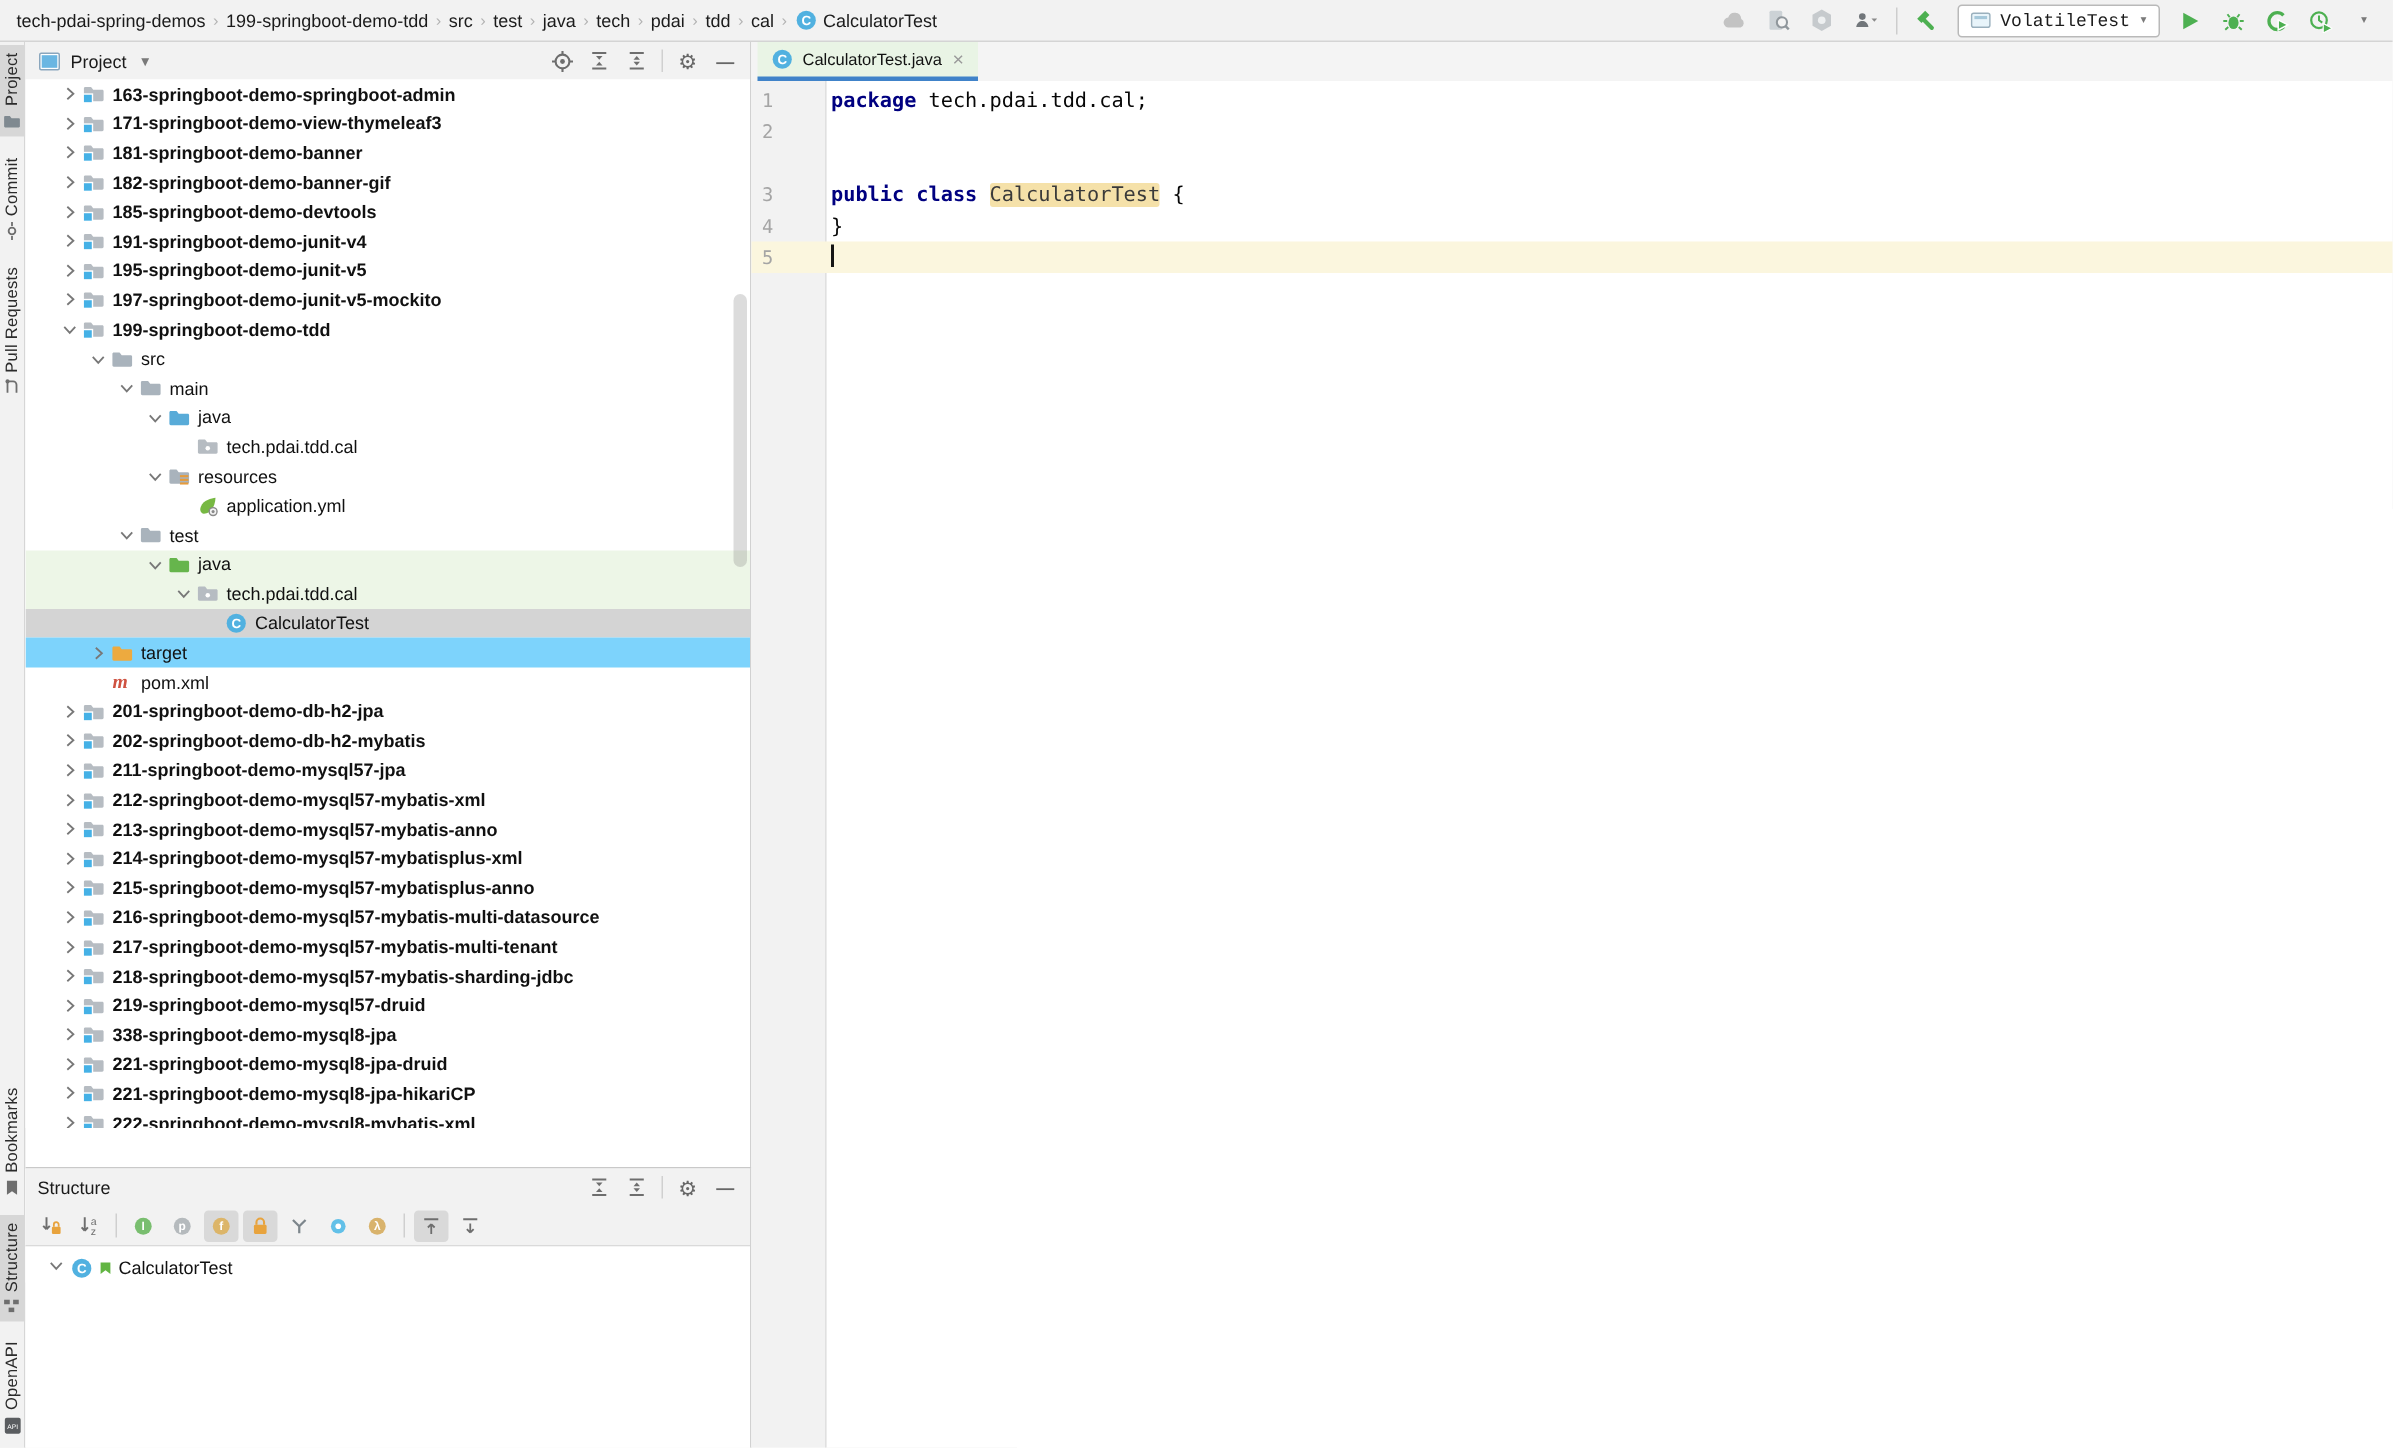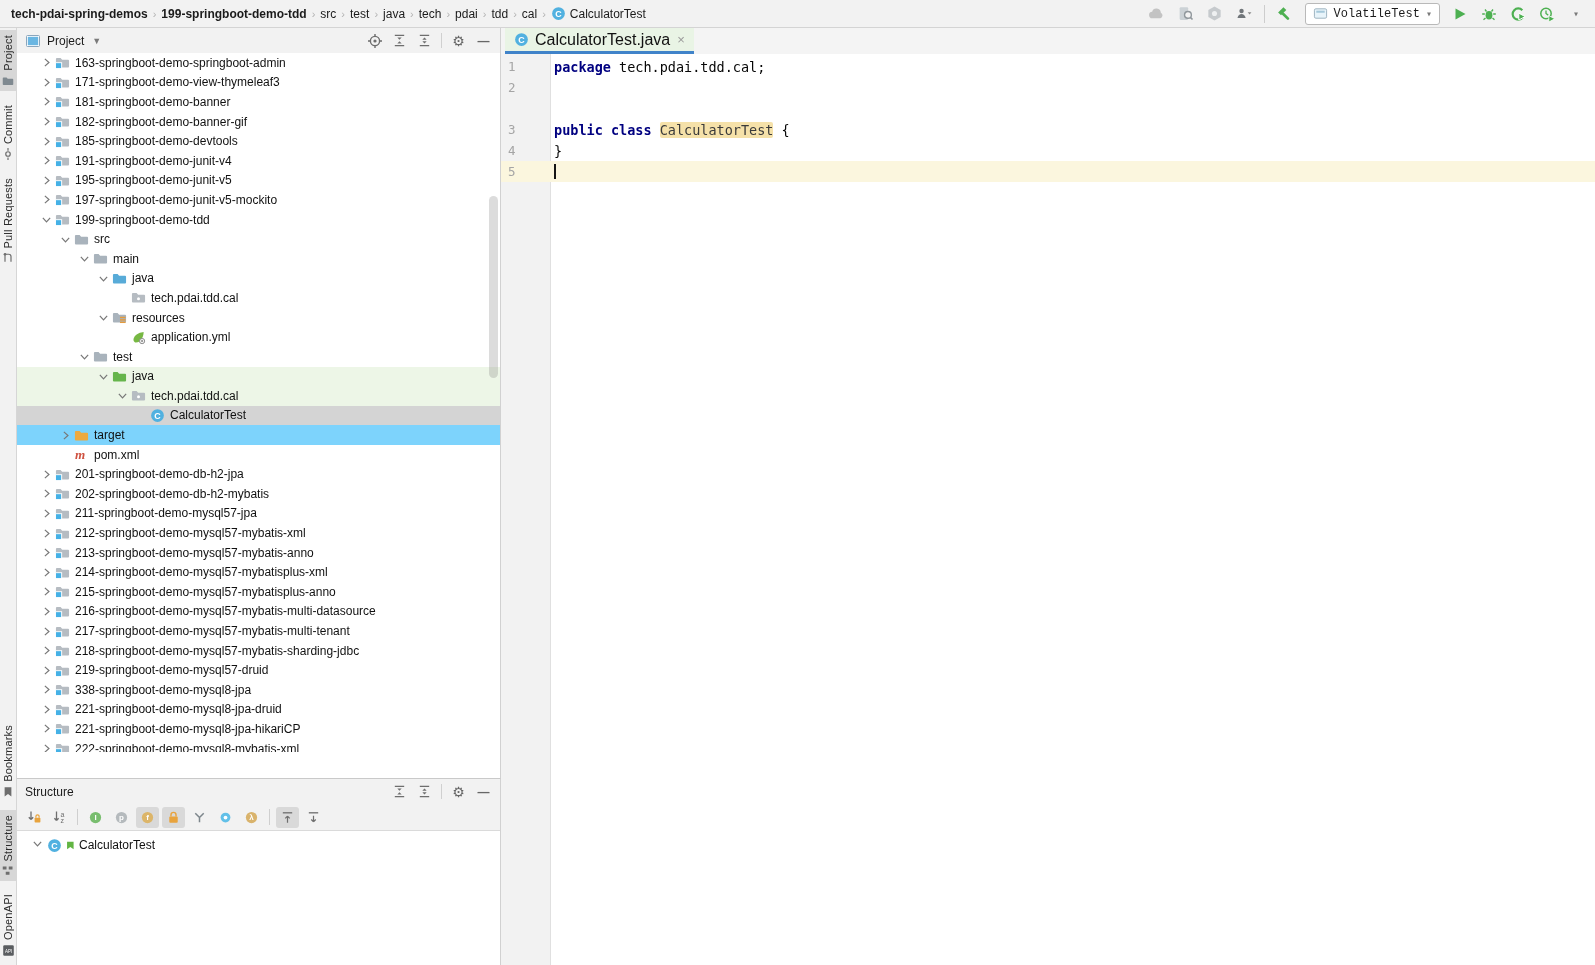--- a/index.html
+++ b/index.html
@@ -4,21 +4,21 @@
 <style>
   * { box-sizing: border-box; }
   html,body { margin:0; padding:0; width:1595px; height:965px; overflow:hidden;
     font-family:"Liberation Sans", sans-serif; font-size:12px; color:#1b1b1b; background:#f2f2f2; }
 
   
   .topbar { position:absolute; left:0; top:0; width:1595px; height:28px; background:#f2f2f2;
     border-bottom:1px solid #d4d4d4; display:flex; align-items:center; padding:0 8px; }
   .crumbs { display:flex; align-items:center; white-space:nowrap; }
   .crumb { display:inline-flex; align-items:center; gap:4px; padding:2px 3px; border-radius:3px; cursor:default; }
-  .crumb.bold { font-weight:bold; }
+  .crumb.bold { font-weight:normal; }
   .crumb-sep { color:#b3b3b3; font-size:11px; padding:0 2px; }
   .topbar-right { margin-left:auto; display:flex; align-items:center; gap:11px; padding-right:2px;font-family:Liberation Mono, monospace; }
   .tb-btn { display:inline-flex; width:18px; height:18px; align-items:center; justify-content:center; cursor:pointer; }
   .tb-sep { width:1px; height:18px; background:#cdcdcd; }
   .combo { display:inline-flex; align-items:center; gap:6px; background:#fff; border:1px solid #b9b9b9;
     border-radius:3px; height:22px; padding:0 7px; min-width:118px; cursor:pointer; }
   .combo .caret { color:#7a7a7a; font-size:10px; margin-left:auto; }
   .icon { display:inline-flex; align-items:center; justify-content:center; }
 
   
@@ -38,21 +38,21 @@
   .panel-header .dd { color:#7a7a7a; font-size:9px; margin-left:2px; }
   .panel-header-icons { margin-left:auto; display:flex; align-items:center; gap:8px; }
   .ph-btn { display:inline-flex; width:17px; height:17px; align-items:center; justify-content:center; cursor:pointer; }
   .ph-sep { width:1px; height:15px; background:#d0d0d0; }
 
   .tree { position:absolute; left:0; top:25px; width:100%; height:699px; overflow:hidden; background:#fff; }
   .row { height:19.6px; display:flex; align-items:center; white-space:nowrap; cursor:pointer; }
   .row .chev { width:16px; flex:0 0 16px; display:inline-flex; align-items:center; justify-content:center; }
   .row .icon { width:17px; flex:0 0 17px; margin-right:4px; }
   .rlabel { font-size:12px; color:#111; }
-  .rlabel.bold { font-weight:normal; }
+  .rlabel.bold { font-weight:bold; }
   .row.bg-green { background:#edf6e7; }
   .row.bg-selected { background:#d4d4d4; }
   .row.bg-warn { background:#7dd3fc; }
   .vscroll { position:absolute; right:2px; top:168px; width:9px; height:182px; background:rgba(128,128,128,.28); border-radius:5px; }
 
   
   .structure-panel { position:absolute; left:17px; top:778px; width:484px; height:187px; background:#fff;
     border-top:1px solid #c9c9c9; border-right:1px solid #d1d1d1; }
   .struct-toolbar { height:27px; display:flex; align-items:center; gap:3px; padding:0 5px;
     background:#f2f2f2; border-bottom:1px solid #dadada; }
@@ -60,21 +60,21 @@
   .tbtn.toggled { background:#d9d9d9; }
   .t-sep { width:1px; height:16px; background:#cfcfcf; margin:0 3px; }
   .struct-tree { padding-top:4px; background:#fff; }
   .struct-row { height:20px; display:flex; align-items:center; padding-left:14px; gap:3px; cursor:pointer; }
 
   
   .editor { position:absolute; left:501px; top:28px; width:1094px; height:937px; background:#fff; }
   .tabbar { height:26px; background:#f4f4f4; display:flex; align-items:flex-end; padding-left:4px; }
   .tab { display:inline-flex; align-items:center; gap:6px; height:26px; padding:0 8px 0 9px;
     background:#e9f4e5; border-bottom:3px solid #4083c9; cursor:pointer; }
-  .tab-label { font-size:16px; color:#111; }
+  .tab-label { font-size:11px; color:#111; }
   .tab-close { color:#9a9a9a; font-size:13px; line-height:1; cursor:pointer; padding:0 1px; }
 
   .code-area { position:absolute; left:0; top:26px; right:0; bottom:0;
     font-family:"DejaVu Sans Mono", monospace; font-size:13.5px; }
   .gutter-bg { position:absolute; left:0; top:0; bottom:0; width:50px; background:#f2f2f2; border-right:1px solid #e0e0e0; }
   .code-lines { position:relative; padding-top:2px; }
   .cl { height:21px; display:flex; align-items:center; position:relative; }
   .cl .lngut { width:50px; flex:0 0 50px; padding-left:7px; color:#a5a5a5; font-size:12.5px; }
   .cl .ctext { padding-left:3px; white-space:pre; }
   .cl.current { background:#fbf6de; }

